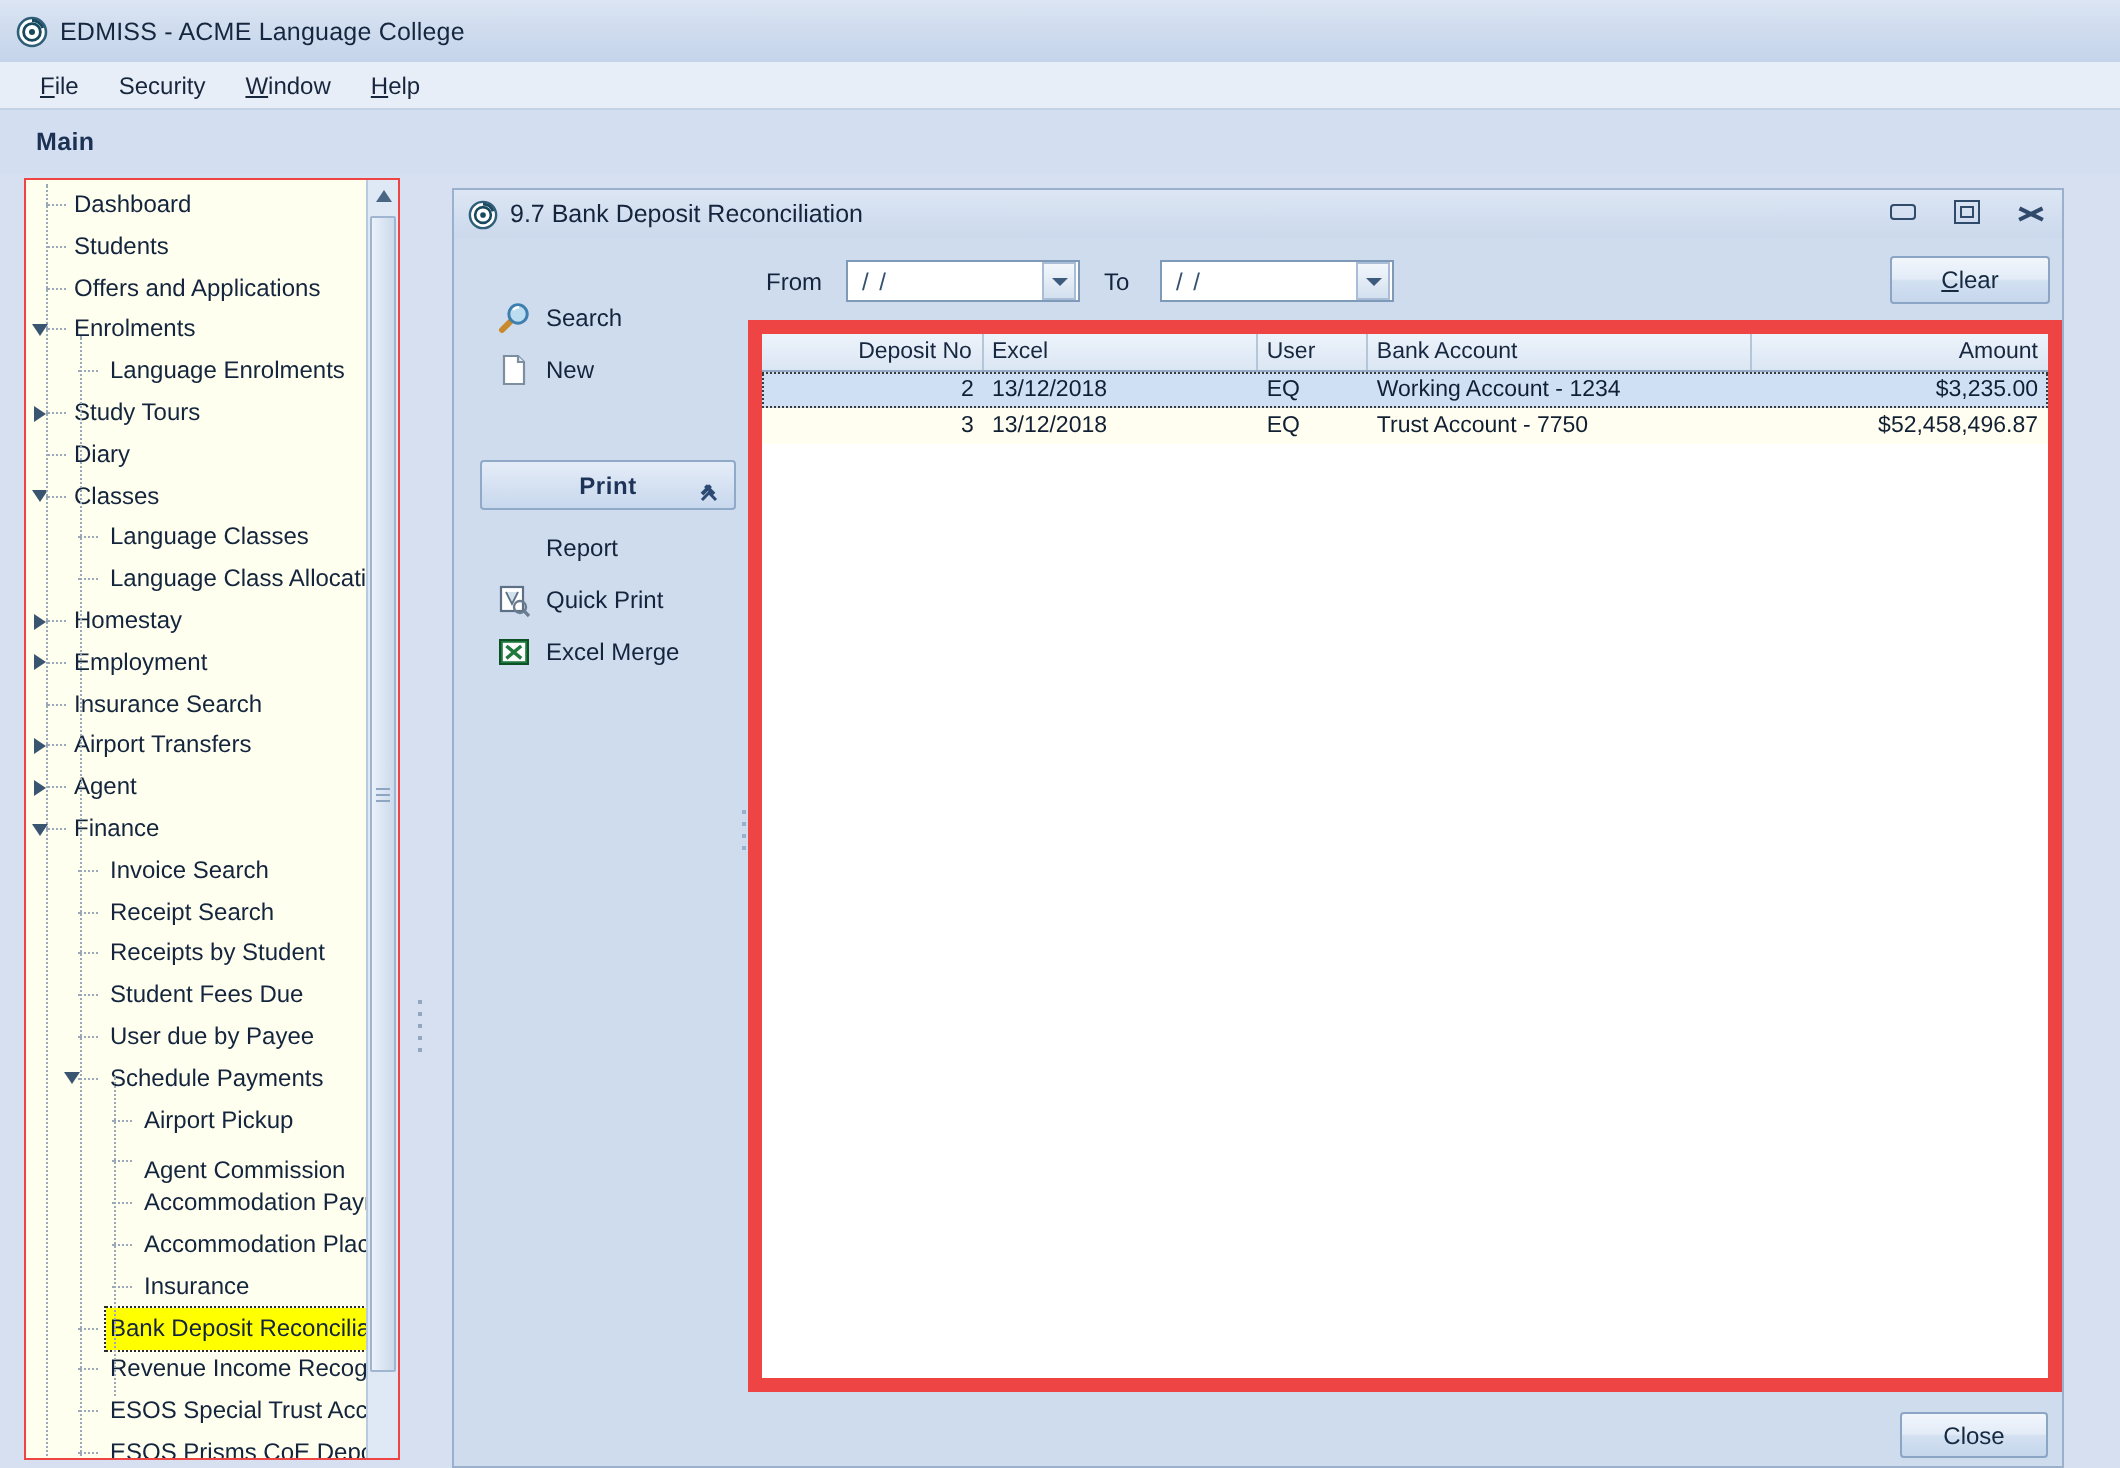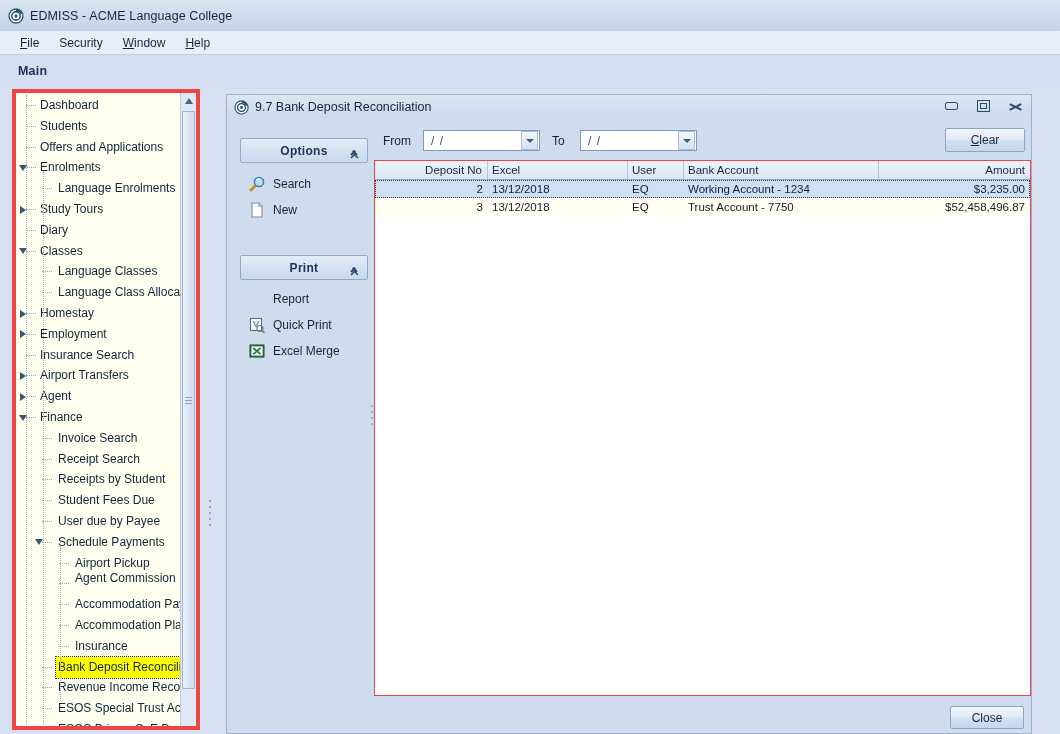--- a/index.html
+++ b/index.html
@@ -45,21 +45,21 @@
   }
   .tab-main{
     font-size:12.5px;font-weight:bold;color:#1b3255;
     padding-left:18px;letter-spacing:.2px;
   }
 
   
   .treepanel{
     position:absolute;left:12px;top:89px;width:188px;height:641px;
     background:#fffff0;
-    border:4px solid #ef4444;
+    border:1px solid #ef4444;
     box-sizing:border-box;
     overflow:hidden;
   }
   .treeinner{position:absolute;left:0;top:0;width:186px;height:639px;}
   .tnode{
     position:absolute;height:21px;line-height:21px;
     font-size:12px;color:#13243c;white-space:nowrap;
     display:flex;align-items:center;
   }
   .tnode .lbl{padding-left:2px;}
@@ -211,21 +211,21 @@
     border:1px solid #8ba5c4;border-radius:2px;
     font-size:12px;color:#152941;
     display:flex;align-items:center;justify-content:center;cursor:default;
   }
   .btn u{text-decoration:underline;}
   #clear-button{position:absolute;left:570px;top:3px;width:80px;height:24px;}
 
   
   .grid{
     position:absolute;left:374px;top:160px;width:657px;height:536px;
-    background:#3b82f6;border:1px solid #ef4444;box-sizing:border-box;
+    background:#3b82f6;border:7px solid #ef4444;box-sizing:border-box;
     overflow:hidden;
   }
   .ghead{
     display:flex;height:18px;
     background:linear-gradient(to bottom,#edf3fa,#dbe6f4);
     border-bottom:1px solid #93a9c4;
   }
   .ghead .gh{
     font-size:11.5px;color:#16273f;line-height:18px;
     padding-left:4px;box-sizing:border-box;
@@ -389,21 +389,21 @@
           <span class="lbl">Schedule Payments</span>
         </div>
         <div class="tw" style="left: 16px; top: 438.8px;">
           <i class="arrow-d"></i>
         </div>
         <div class="dashh" style="left: 43px; top: 469.6px; width: 10px;"></div>
         <div class="tnode" style="left: 57px; top: 459.6px;">
           <span class="lbl">Airport Pickup</span>
         </div>
         <div class="dashh" style="left: 43px; top: 490.4px; width: 10px;"></div>
-        <div class="tnode" style="left: 57px; top: 475px;">
+        <div class="tnode" style="left: 57px; top: 485px;">
           <span class="lbl">Agent Commission</span>
         </div>
         <div class="dashh" style="left: 43px; top: 511.2px; width: 10px;"></div>
         <div class="tnode" style="left: 57px; top: 501.2px;">
           <span class="lbl">Accommodation Payme</span>
         </div>
         <div class="dashh" style="left: 43px; top: 532px; width: 10px;"></div>
         <div class="tnode" style="left: 57px; top: 522px;">
           <span class="lbl">Accommodation Placem</span>
         </div>
@@ -477,28 +477,20 @@
             <span class="ic-close"></span>
           </div>
       </div>
     </div>
 
     <div class="mdi-body"></div>
   </div>
 
   <div class="opt-col" style="position:absolute;left:240px;top:138px;width:128px;">
 
-    <div class="pane-head">
-      <span>Options</span>
-      <span class="chev">
-        <svg width="9" height="6" viewBox="0 0 9 6">
-            <path d="M1 5 L4.5 1.4 L8 5" fill="none" stroke="#2c4a72" stroke-width="1.5"></path>
-          </svg>
-      </span>
-    </div>
 
     <div style="margin-top:10px;">
       <div class="opt-item">
         <span class="oi">
           <svg width="18" height="18" viewBox="0 0 18 18">
             <line x1="3" y1="15" x2="8.5" y2="9.5" stroke="#c98a2e" stroke-width="3" stroke-linecap="round"></line>
             <circle cx="11" cy="7" r="4.6" fill="#bcdcf0" stroke="#3f7fb0" stroke-width="1.5"></circle>
             <path d="M8.6 5 A3.6 3.6 0 0 1 11.6 3.6" stroke="#ffffff" stroke-width="1.2" fill="none"></path>
           </svg>
         </span>

